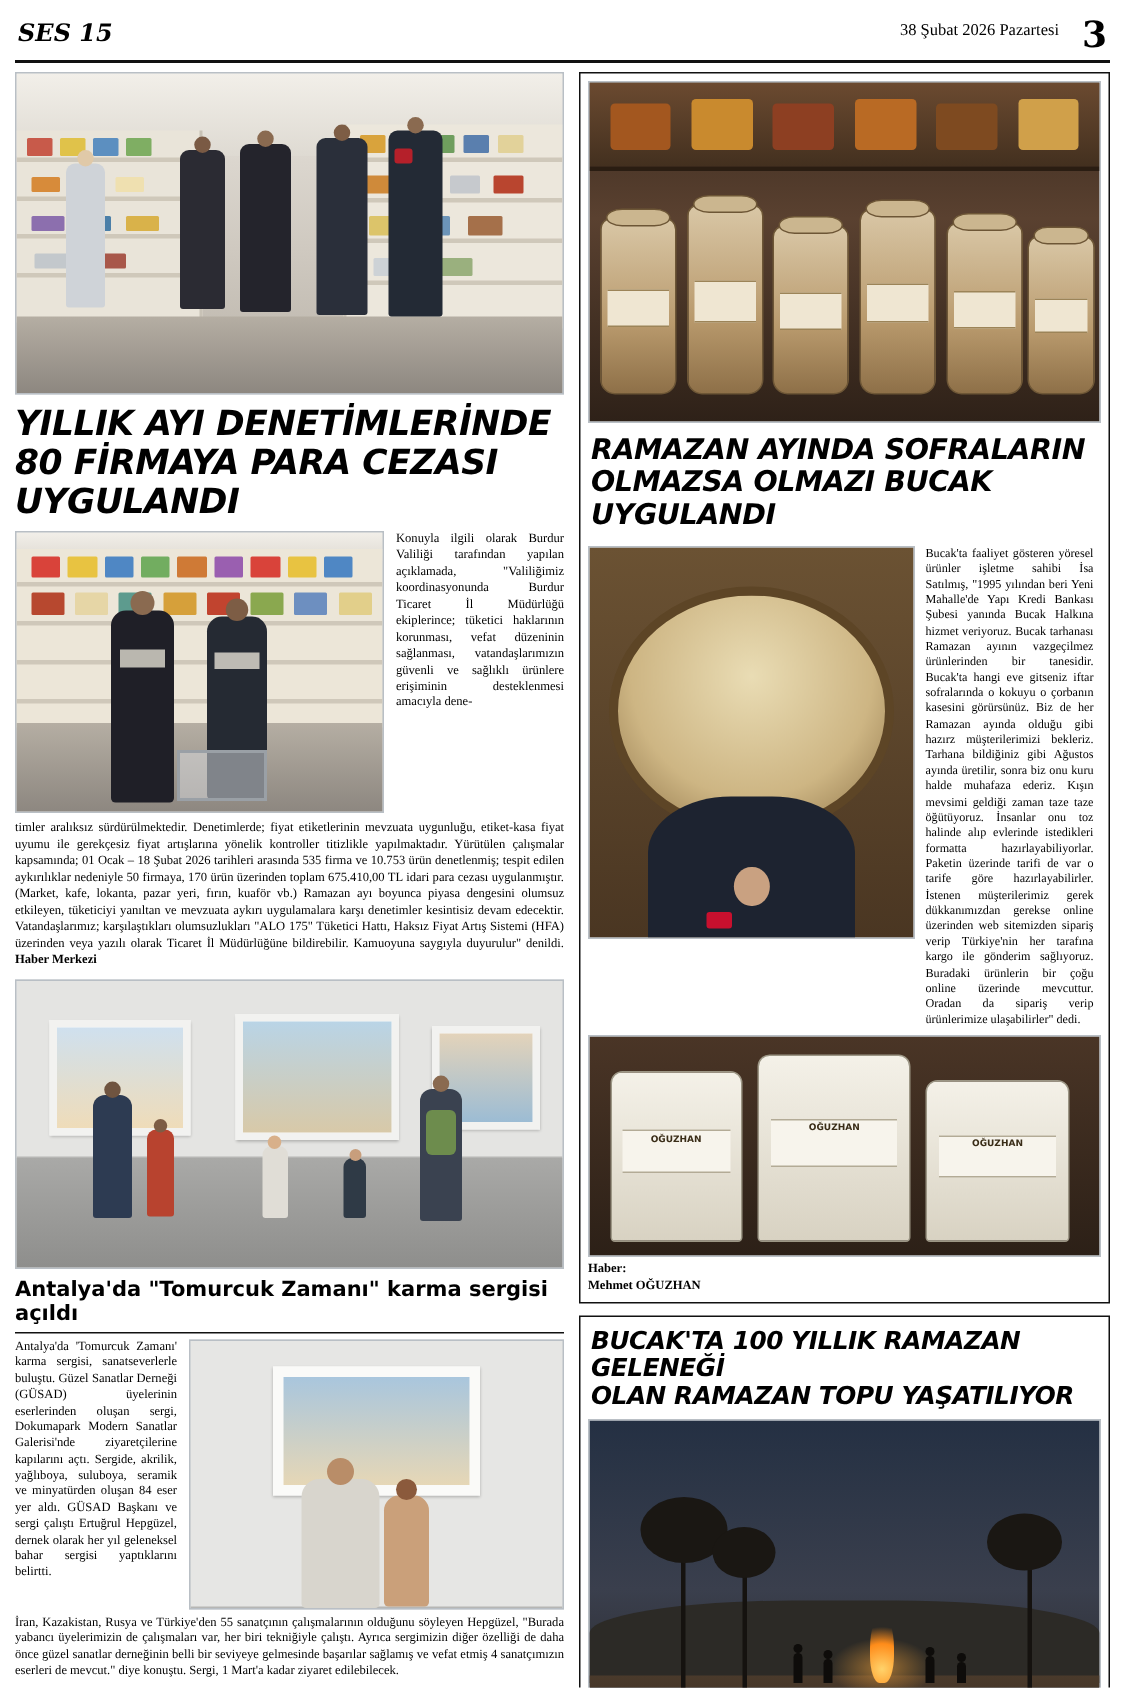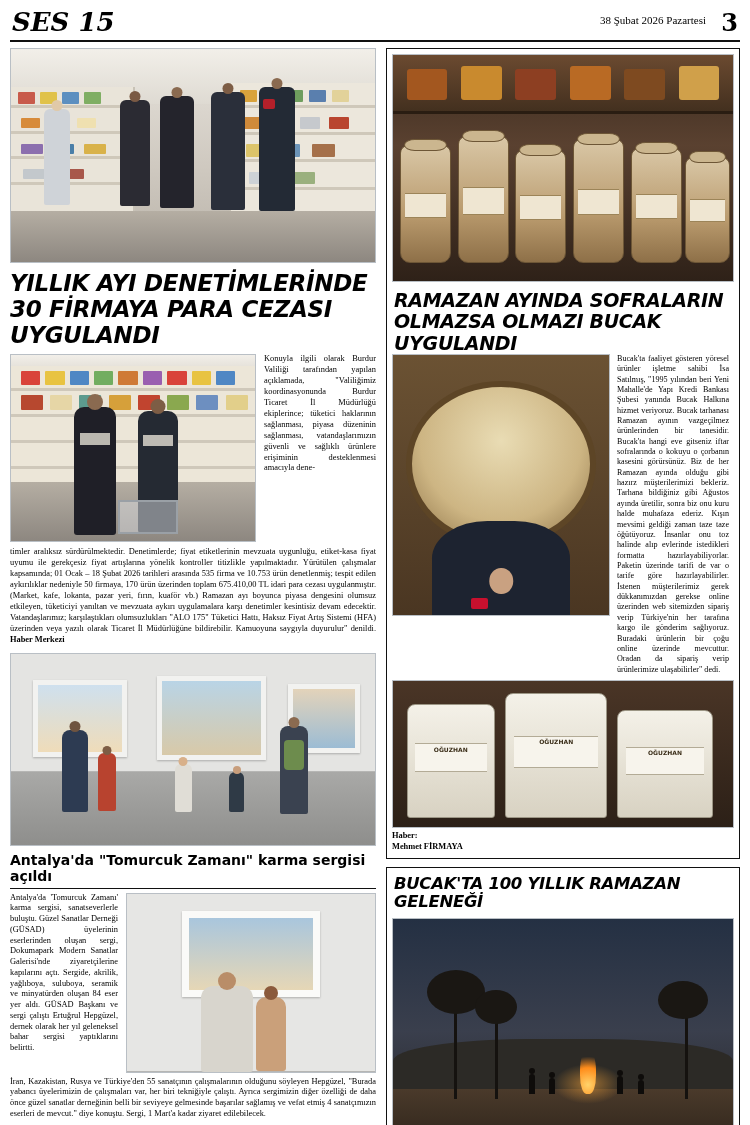--- a/index.html
+++ b/index.html
@@ -18,21 +18,21 @@
   .masthead {
     position: relative;
     height: 34px;
     border-bottom: 2px solid #111;
     margin-bottom: 6px;
   }
   .logo {
     font-family: "DejaVu Serif", serif;
     font-weight: bold;
     font-style: italic;
-    font-size: 26px;
+    font-size: 16px;
     letter-spacing: 0px;
     line-height: 28px;
     padding-left: 2px;
   }
   .masthead-date {
     position:absolute; right: 34px; top: 6px;
     font-size: 11px;
     font-family: "Liberation Serif", serif;
   }
   .page-num {
@@ -93,21 +93,21 @@
     padding-bottom: 4px;
   }
   .s2-body { display:flex; gap:8px; }
   .s2-col { width: 108px; font-size: 8.4px; line-height:1.28; text-align: justify; }
   .s2-photo2 { width: 250px; height: 180px; }
   .s2-tail { font-size:8.4px; line-height:1.3; text-align: justify; margin-top:4px; }
 
   
   .boxed { border: 1px solid #111; padding: 5px; }
   .r1-photo { height: 228px; }
-  .r1-headline { font-size: 19px; margin: 8px 2px 0 2px; }
+  .r1-headline { font-size: 19px; margin: 8px 2px 10px 2px; }
   .r1-body { display:flex; gap:7px; }
   .r1-photo2 { width: 218px; height: 262px; }
   .r1-text { width: 112px; font-size: 8.1px; line-height:1.28; text-align: justify; }
   .r1-photo3 { width:100%; height: 148px; margin-top:5px; }
   .r1-sign { font-size: 8.4px; line-height:1.3; margin-top:3px; }
   .r1-sign b { display:block; }
 
   .r2 { margin-top: 8px; }
   .r2-headline { font-size: 16.5px; margin: 2px 2px 6px 2px; }
   .r2-photo { width:100%; height: 252px; }
@@ -232,21 +232,21 @@
             </div>
           <div class="person" style="left:68%;top:18%;width:36px;height:124px;background:#232a35">
               <span class="head" style="background:#8a6a50"></span>
             <span style="position:absolute;left:4px;top:12px;width:12px;height:10px;background:#b5202a;border-radius:2px"></span>
           </div>
         </div>
       </div>
 
       <div class="headline s1-headline">
         <div>YILLIK AYI DENETİMLERİNDE</div>
-        <div>30 FİRMAYA PARA CEZASI UYGULANDI</div>
+        <div>80 FİRMAYA PARA CEZASI UYGULANDI</div>
       </div>
 
       <div class="s1-mid">
         <div class="photo s1-mid-photo">
           <div class="mkt">
             <div class="ceil" style="height:10%"></div>
             <div class="shelfL" style="width:100%;top:6%;bottom:30%;border:none;background:#ece6d8">
               <div class="rowline" style="top:18%"></div>
               <div class="rowline" style="top:40%"></div>
               <div class="rowline" style="top:62%"></div>
@@ -274,21 +274,21 @@
                 <span class="head" style="background:#8a6a50;width:16px;height:16px;top:-13px"></span>
               <span style="position:absolute;left:6px;top:26px;right:6px;height:12px;background:#d6d2c8;opacity:.85"></span>
             </div>
             <div class="person" style="left:52%;top:30%;width:40px;height:122px;background:#252a33;border-radius:10px 10px 3px 3px">
                 <span class="head" style="background:#7d5d45;width:15px;height:15px;top:-12px"></span>
               <span style="position:absolute;left:5px;top:24px;right:5px;height:11px;background:#d9d5cb;opacity:.85"></span>
             </div>
             <div style="position:absolute;left:44%;bottom:4%;width:60px;height:34px;border:2px solid #9aa0a6;background:rgba(220,222,226,.5)"></div>
           </div>
         </div>
-        <div class="s1-mid-text">Konuyla ilgili olarak Burdur Valiliği tarafından yapılan açıklamada, "Valiliğimiz koordinasyonunda Burdur Ticaret İl Müdürlüğü ekiplerince; tüketici haklarının sağlanması, piyasa düzeninin sağlanması, vatandaşlarımızın güvenli ve sağlıklı ürünlere erişiminin desteklenmesi amacıyla dene-</div>
+        <div class="s1-mid-text">Konuyla ilgili olarak Burdur Valiliği tarafından yapılan açıklamada, "Valiliğimiz koordinasyonunda Burdur Ticaret İl Müdürlüğü ekiplerince; tüketici haklarının korunması, vefat düzeninin sağlanması, vatandaşlarımızın güvenli ve sağlıklı ürünlere erişiminin desteklenmesi amacıyla dene-</div>
       </div>
 
       <div class="body-text s1-tail">
         <span>timler aralıksız sürdürülmektedir. Denetimlerde; fiyat etiketlerinin mevzuata uygunluğu, etiket-kasa fiyat uyumu ile gerekçesiz fiyat artışlarına yönelik kontroller titizlikle yapılmaktadır. Yürütülen çalışmalar kapsamında; 01 Ocak – 18 Şubat 2026 tarihleri arasında 535 firma ve 10.753 ürün denetlenmiş; tespit edilen aykırılıklar nedeniyle 50 firmaya, 170 ürün üzerinden toplam 675.410,00 TL idari para cezası uygulanmıştır. (Market, kafe, lokanta, pazar yeri, fırın, kuaför vb.) Ramazan ayı boyunca piyasa dengesini olumsuz etkileyen, tüketiciyi yanıltan ve mevzuata aykırı uygulamalara karşı denetimler kesintisiz devam edecektir. Vatandaşlarımız; karşılaştıkları olumsuzlukları "ALO 175" Tüketici Hattı, Haksız Fiyat Artış Sistemi (HFA) üzerinden veya yazılı olarak Ticaret İl Müdürlüğüne bildirebilir. Kamuoyuna saygıyla duyurulur" denildi.</span>
         <b class="byline">Haber Merkezi</b>
       </div>
 
       <div class="photo s2-photo">
         <div class="gal">
           <div class="wall"></div>
@@ -416,27 +416,28 @@
               </div>
             <div class="sack" style="left:66%;width:28%;height:74%">
                 <div class="band"></div>
                 <div class="brand">OĞUZHAN</div>
               </div>
           </div>
         </div>
 
         <div class="r1-sign">
           <b>Haber:</b>
-          <b>Mehmet FİRMAYA</b>
+          <b>Mehmet OĞUZHAN</b>
         </div>
       </div>
 
       <div class="boxed r2">
         <div class="headline r2-headline">
           <div>BUCAK'TA 100 YILLIK RAMAZAN GELENEĞİ</div>
+          <div>OLAN RAMAZAN TOPU YAŞATILIYOR</div>
         </div>
 
         <div class="photo r2-photo">
           <div class="night">
             <div class="hill"></div>
             <div class="ground"></div>
             <div class="tree" style="left:18%;height:46%"></div>
             <div class="canopy" style="left:10%;bottom:62%;width:58px;height:44px"></div>
             <div class="tree" style="left:30%;height:38%"></div>
             <div class="canopy" style="left:24%;bottom:58%;width:42px;height:34px"></div>

